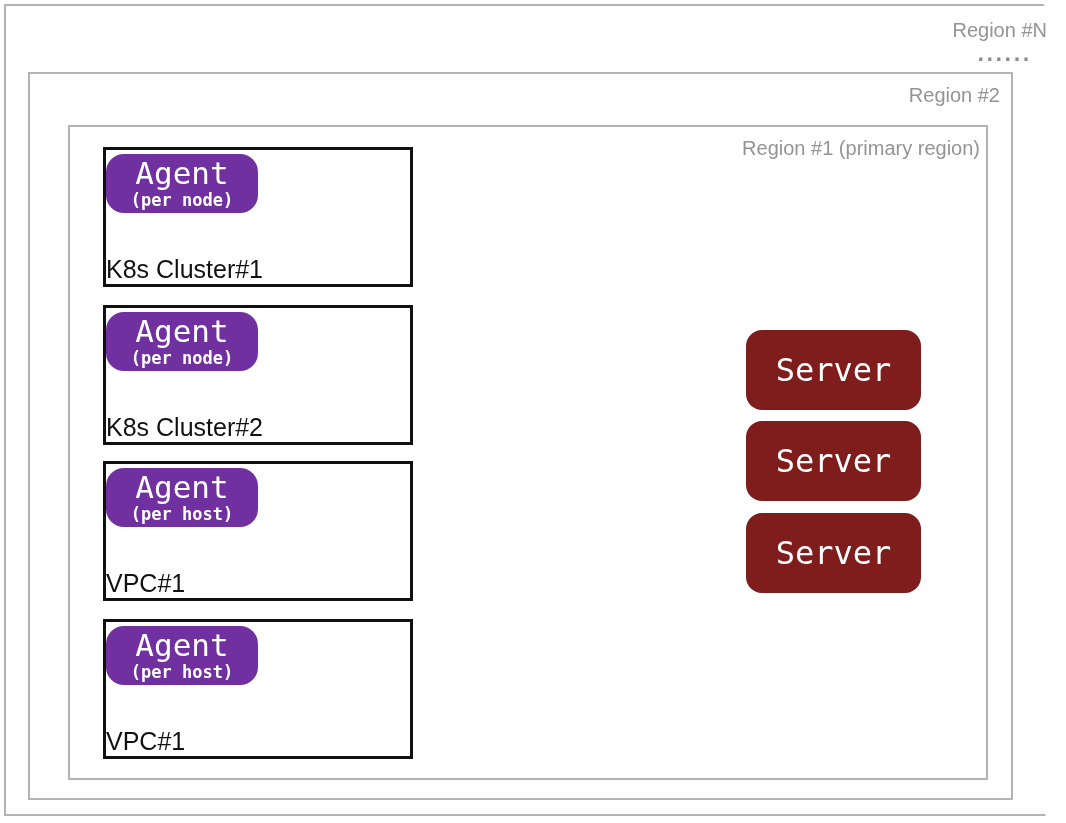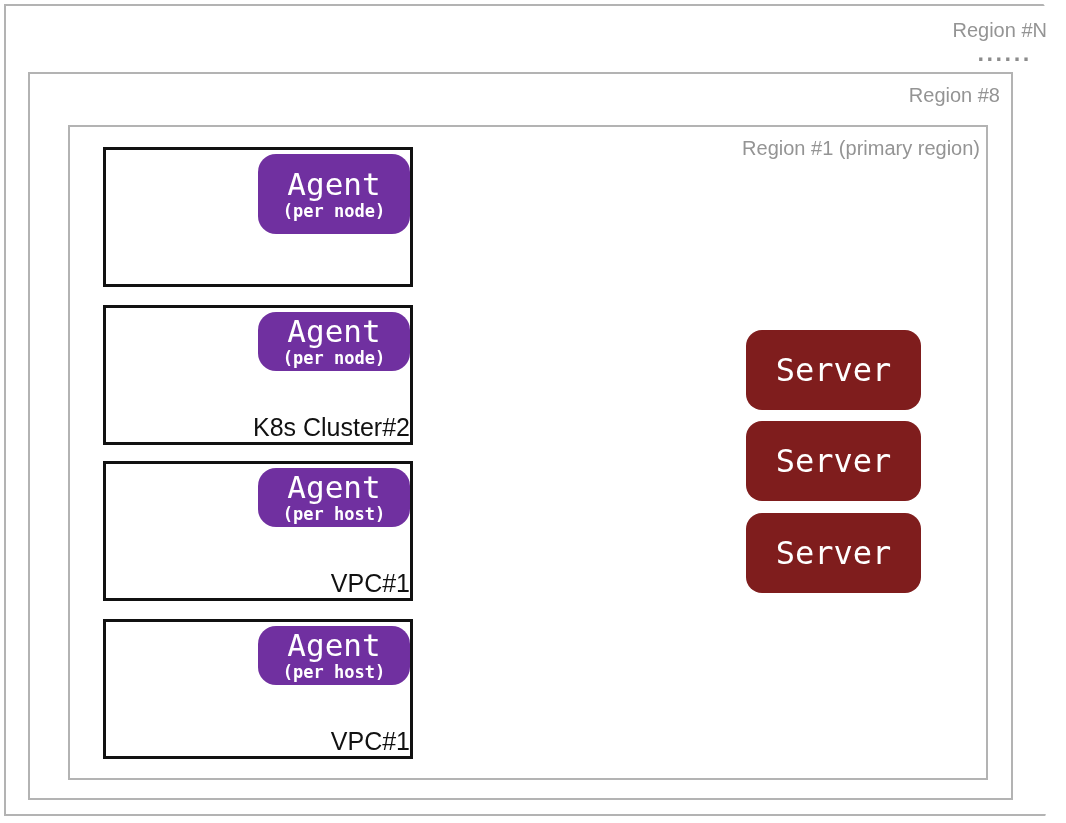--- a/index.html
+++ b/index.html
@@ -13,21 +13,21 @@
 
   .region-label{position:absolute;color:#949494;font-size:20px;line-height:24px;white-space:nowrap;}
   .region-n > .region-label{top:12px;right:10px;}
   .region-2 > .region-label{top:9px;right:11px;}
   .region-1 > .region-label{top:9px;right:6px;}
   .dots{position:absolute;top:36px;right:28px;color:#8c8c8c;
         font-family:"DejaVu Sans Mono",monospace;font-weight:bold;
         font-size:20px;letter-spacing:-3px;line-height:24px;}
 
   .cluster{position:absolute;left:33px;width:310px;height:140px;border:3px solid #111;
-           box-sizing:border-box;background:#fff;display:flex;flex-direction:column;align-items:flex-end;gap:37px;}
+           box-sizing:border-box;background:#fff;display:flex;flex-direction:column;align-items:flex-start;gap:37px;}
   .c0{top:20px}.c1{top:178px}.c2{top:334px}.c3{top:492px}
 
   .agent{margin-top:4px;width:152px;height:80px;border-radius:18px;background:#7030a0;color:#fff;
          display:flex;flex-direction:column;align-items:center;justify-content:center;
          font-family:"DejaVu Sans Mono",monospace;}
   .agent .big{font-size:31px;line-height:34px;}
   .agent .sub{font-size:17px;font-weight:bold;line-height:21px;}
   .cluster .name{flex:1;display:flex;align-items:center;padding-top:5px;font-size:25px;color:#111;}
 
   .arrow-wrap{position:absolute;left:409px;top:265px;width:230px;height:134px;}
@@ -44,30 +44,31 @@
 </style>
 </head>
 <body>
 
 <div class="canvas">
   <div class="region region-n">
     <div class="region-label">Region #N</div>
     <div class="dots">......</div>
 
     <div class="region region-2">
-      <div class="region-label">Region #8</div>
+      <div class="region-label">Region #2</div>
 
       <div class="region region-1">
         <div class="region-label">Region #1 (primary region)</div>
 
         <div class="cluster c0">
           <div class="agent">
             <div class="big">Agent</div>
             <div class="sub">(per node)</div>
           </div>
+          <div class="name">K8s Cluster#1</div>
         </div>
 
         <div class="cluster c1">
           <div class="agent">
             <div class="big">Agent</div>
             <div class="sub">(per node)</div>
           </div>
           <div class="name">K8s Cluster#2</div>
         </div>
 

